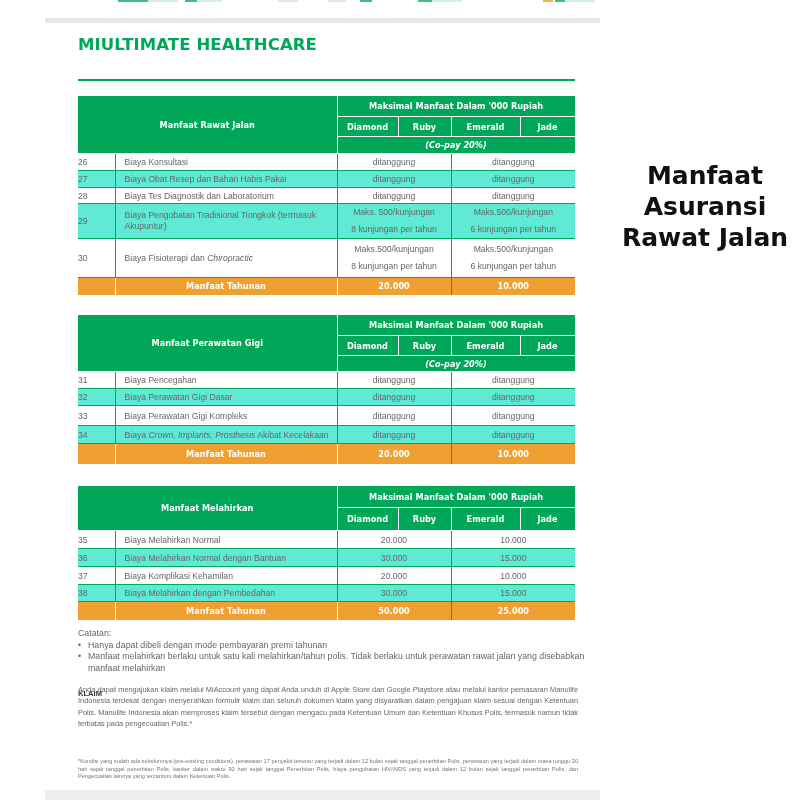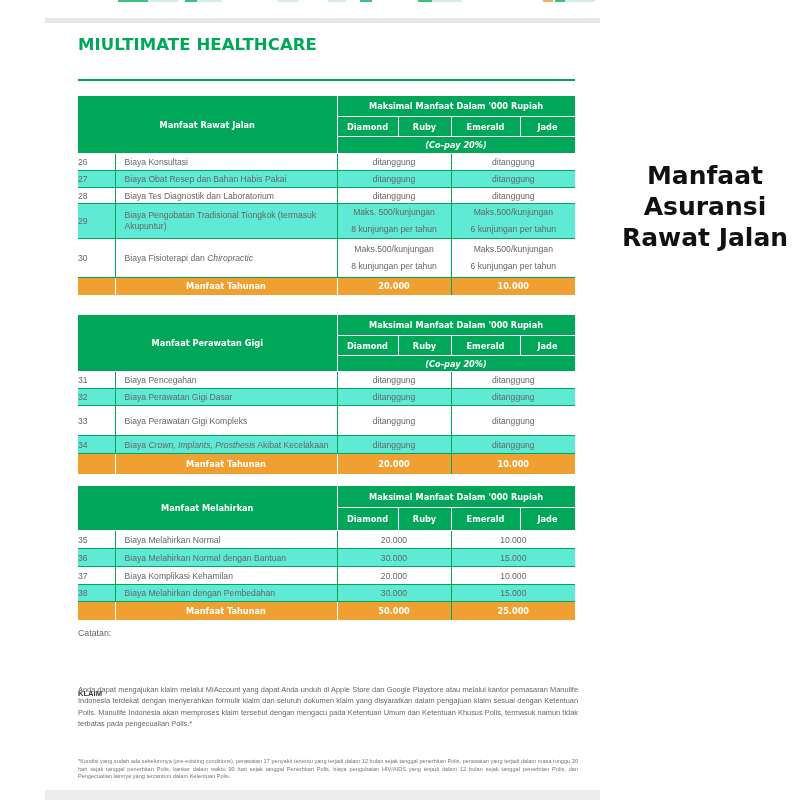--- a/index.html
+++ b/index.html
@@ -172,21 +172,21 @@
     <td class="lbl">Biaya Pencegahan</td>
     <td class="val first" colspan="2">ditanggung</td>
     <td class="val" colspan="2">ditanggung</td>
   </tr>
   <tr class="alt" style="height:17px">
     <td class="num">32</td>
     <td class="lbl">Biaya Perawatan Gigi Dasar</td>
     <td class="val first" colspan="2">ditanggung</td>
     <td class="val" colspan="2">ditanggung</td>
   </tr>
-  <tr style="height:30px">
+  <tr style="height:20px">
     <td class="num">33</td>
     <td class="lbl">Biaya Perawatan Gigi Kompleks</td>
     <td class="val first" colspan="2">ditanggung</td>
     <td class="val" colspan="2">ditanggung</td>
   </tr>
   <tr class="alt" style="height:18px">
     <td class="num">34</td>
     <td class="lbl"><span>Biaya </span><i>Crown, Implants, Prosthesis</i><span> Akibat Kecelakaan</span></td>
     <td class="val first" colspan="2">ditanggung</td>
     <td class="val" colspan="2">ditanggung</td>
@@ -248,20 +248,24 @@
     <td></td>
     <td>Manfaat Tahunan</td>
     <td class="val first" colspan="2">50.000</td>
     <td colspan="2">25.000</td>
   </tr>
 </tbody>
   </table>
 
 <div class="notes">
   <div>Catatan:</div>
+  <ul>
+    <li>Hanya dapat dibeli dengan mode pembayaran premi tahunan</li>
+    <li>Manfaat melahirkan berlaku untuk satu kali melahirkan/tahun polis. Tidak berlaku untuk perawatan rawat jalan yang disebabkan manfaat melahirkan</li>
+  </ul>
 </div>
 
 <div class="claim-title">KLAIM</div>
 <div class="claim-body">Anda dapat mengajukan klaim melalui MiAccount yang dapat Anda unduh di Apple Store dan Google Playstore atau melalui kantor pemasaran Manulife Indonesia terdekat dengan menyerahkan formulir klaim dan seluruh dokumen klaim yang disyaratkan dalam pengajuan klaim sesuai dengan Ketentuan Polis. Manulife Indonesia akan memproses klaim tersebut dengan mengacu pada Ketentuan Umum dan Ketentuan Khusus Polis, termasuk namun tidak terbatas pada pengecualian Polis.*</div>
 
 <div class="footnote">*Kondisi yang sudah ada sebelumnya (pre-existing conditions), perawatan 17 penyakit tertentu yang terjadi dalam 12 bulan sejak tanggal penerbitan Polis, perawatan yang terjadi dalam masa tunggu 30 hari sejak tanggal penerbitan Polis, kanker dalam waktu 90 hari sejak tanggal Penerbitan Polis, biaya pengobatan HIV/AIDS yang terjadi dalam 12 bulan sejak tanggal penerbitan Polis, dan Pengecualian lainnya yang tercantum dalam Ketentuan Polis.</div>
 
 <div class="page-bar bottom"></div>
 
 <div class="side-caption">

